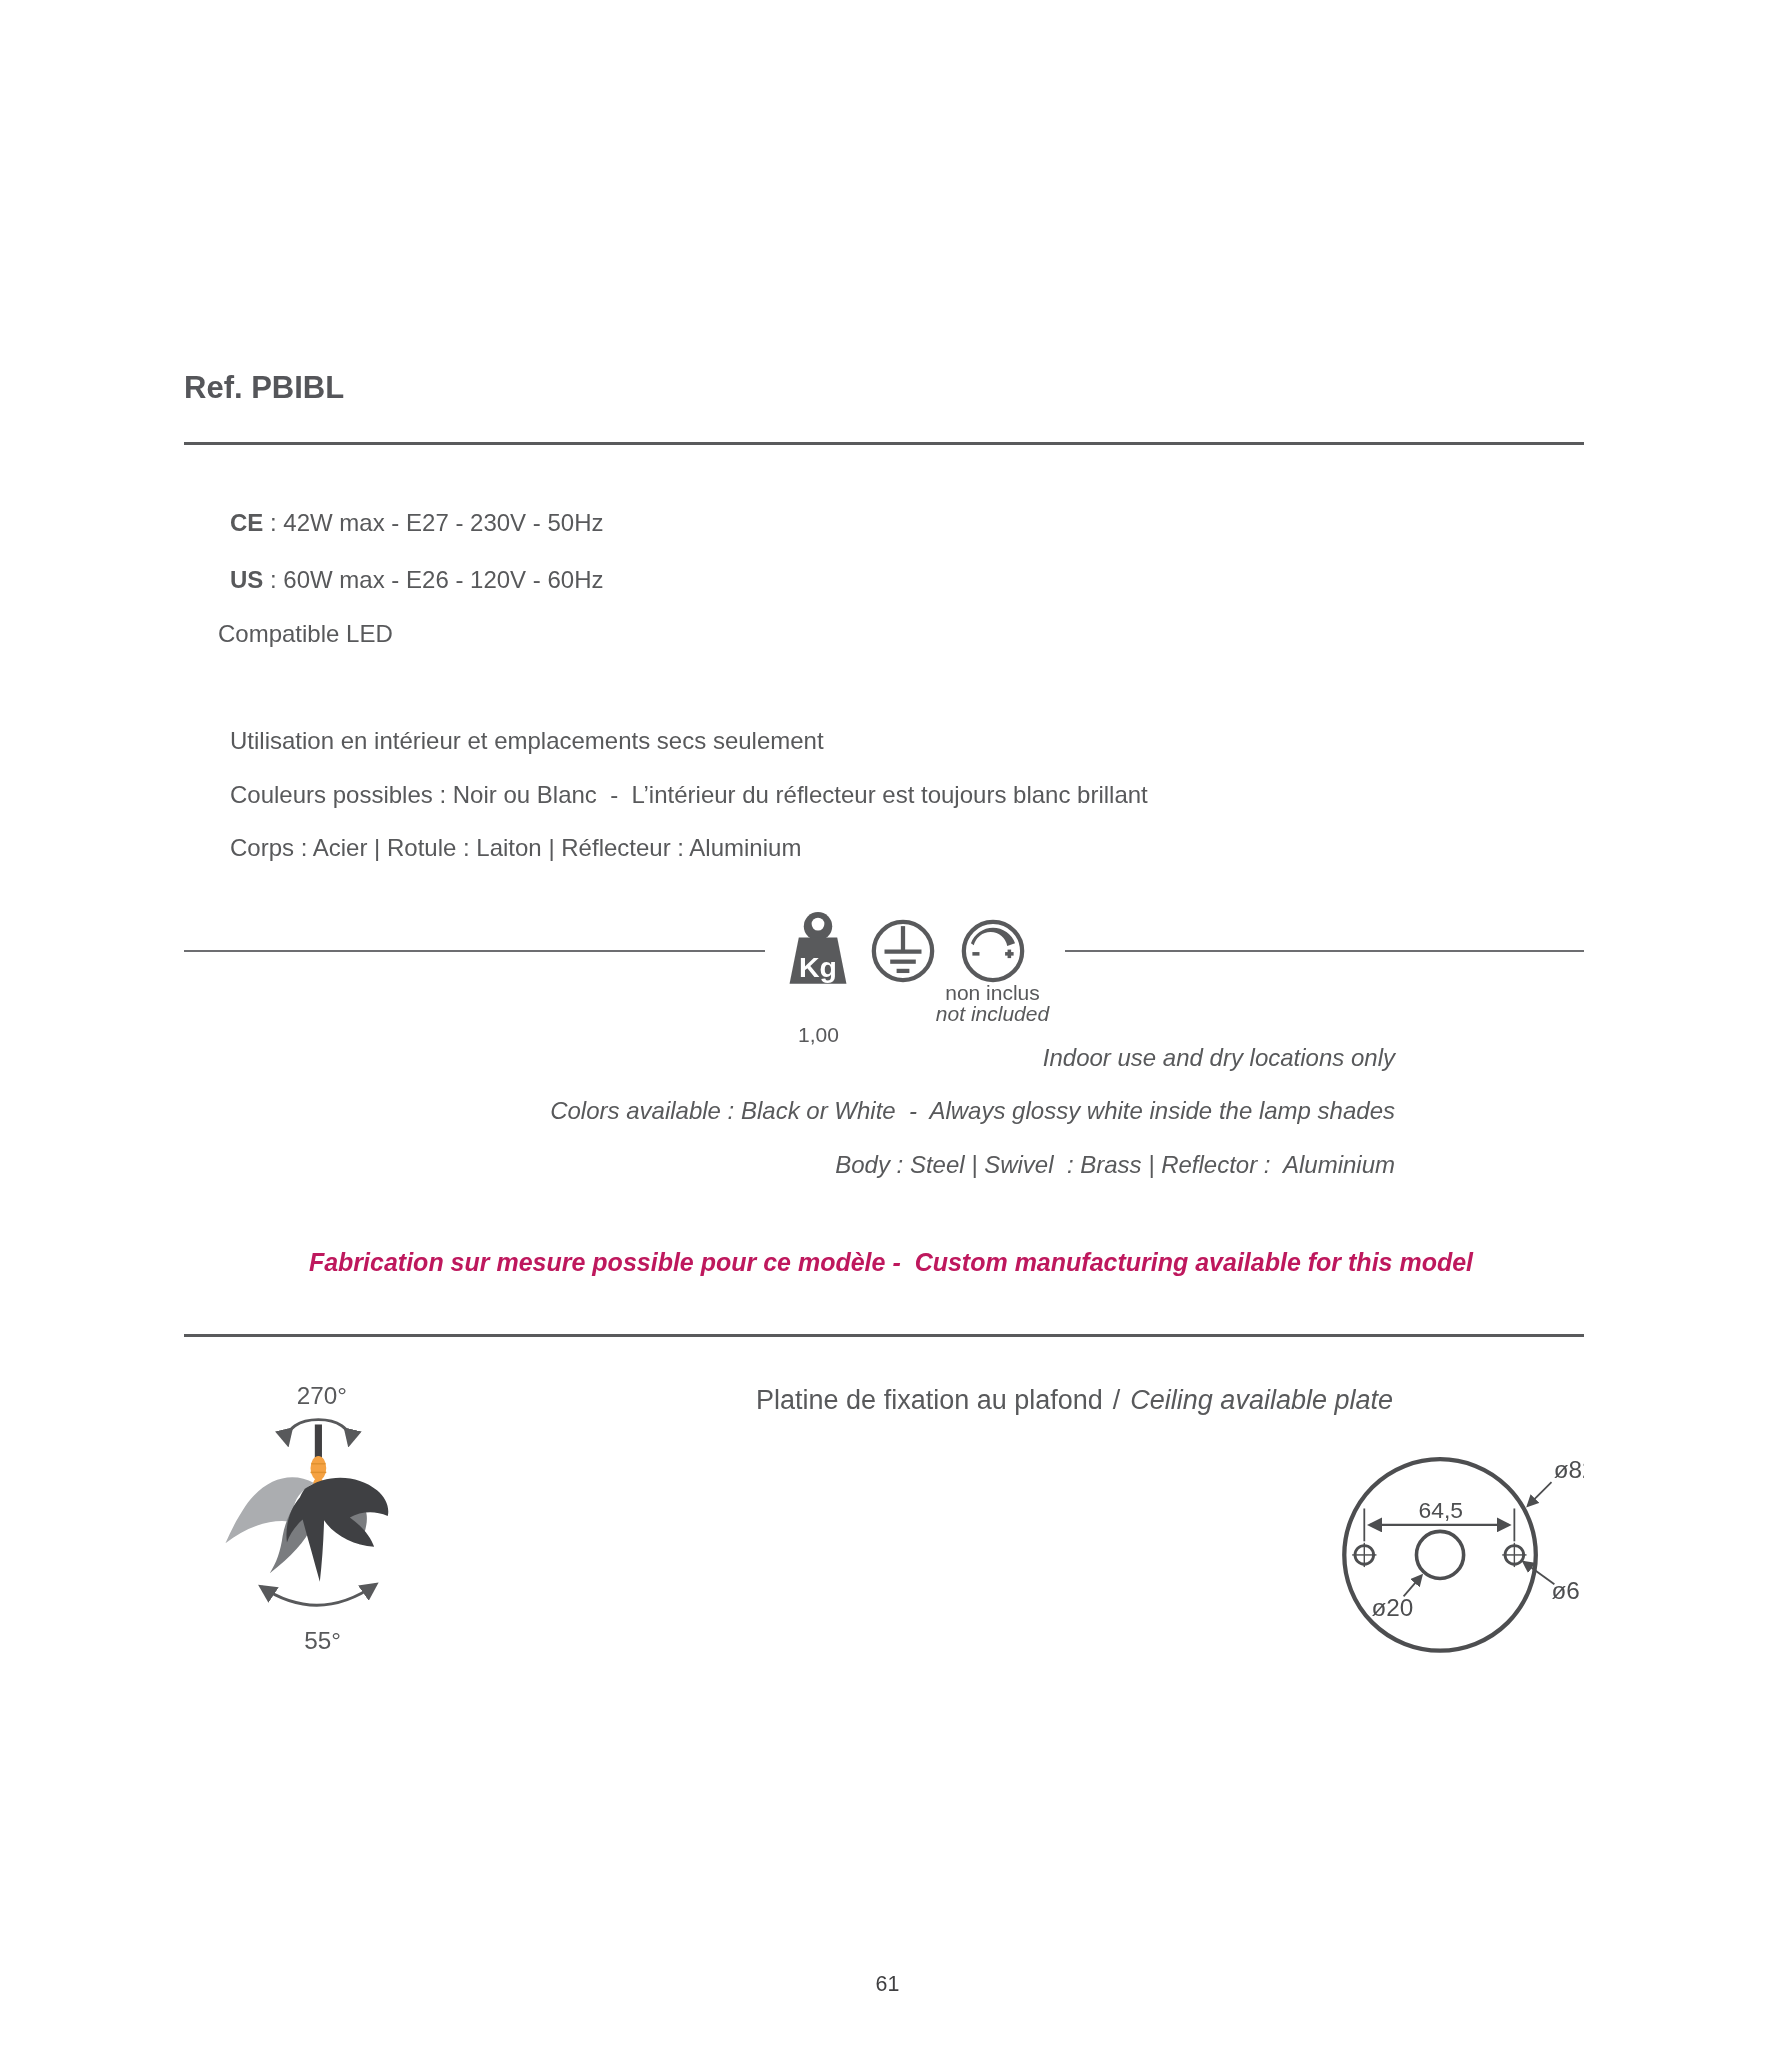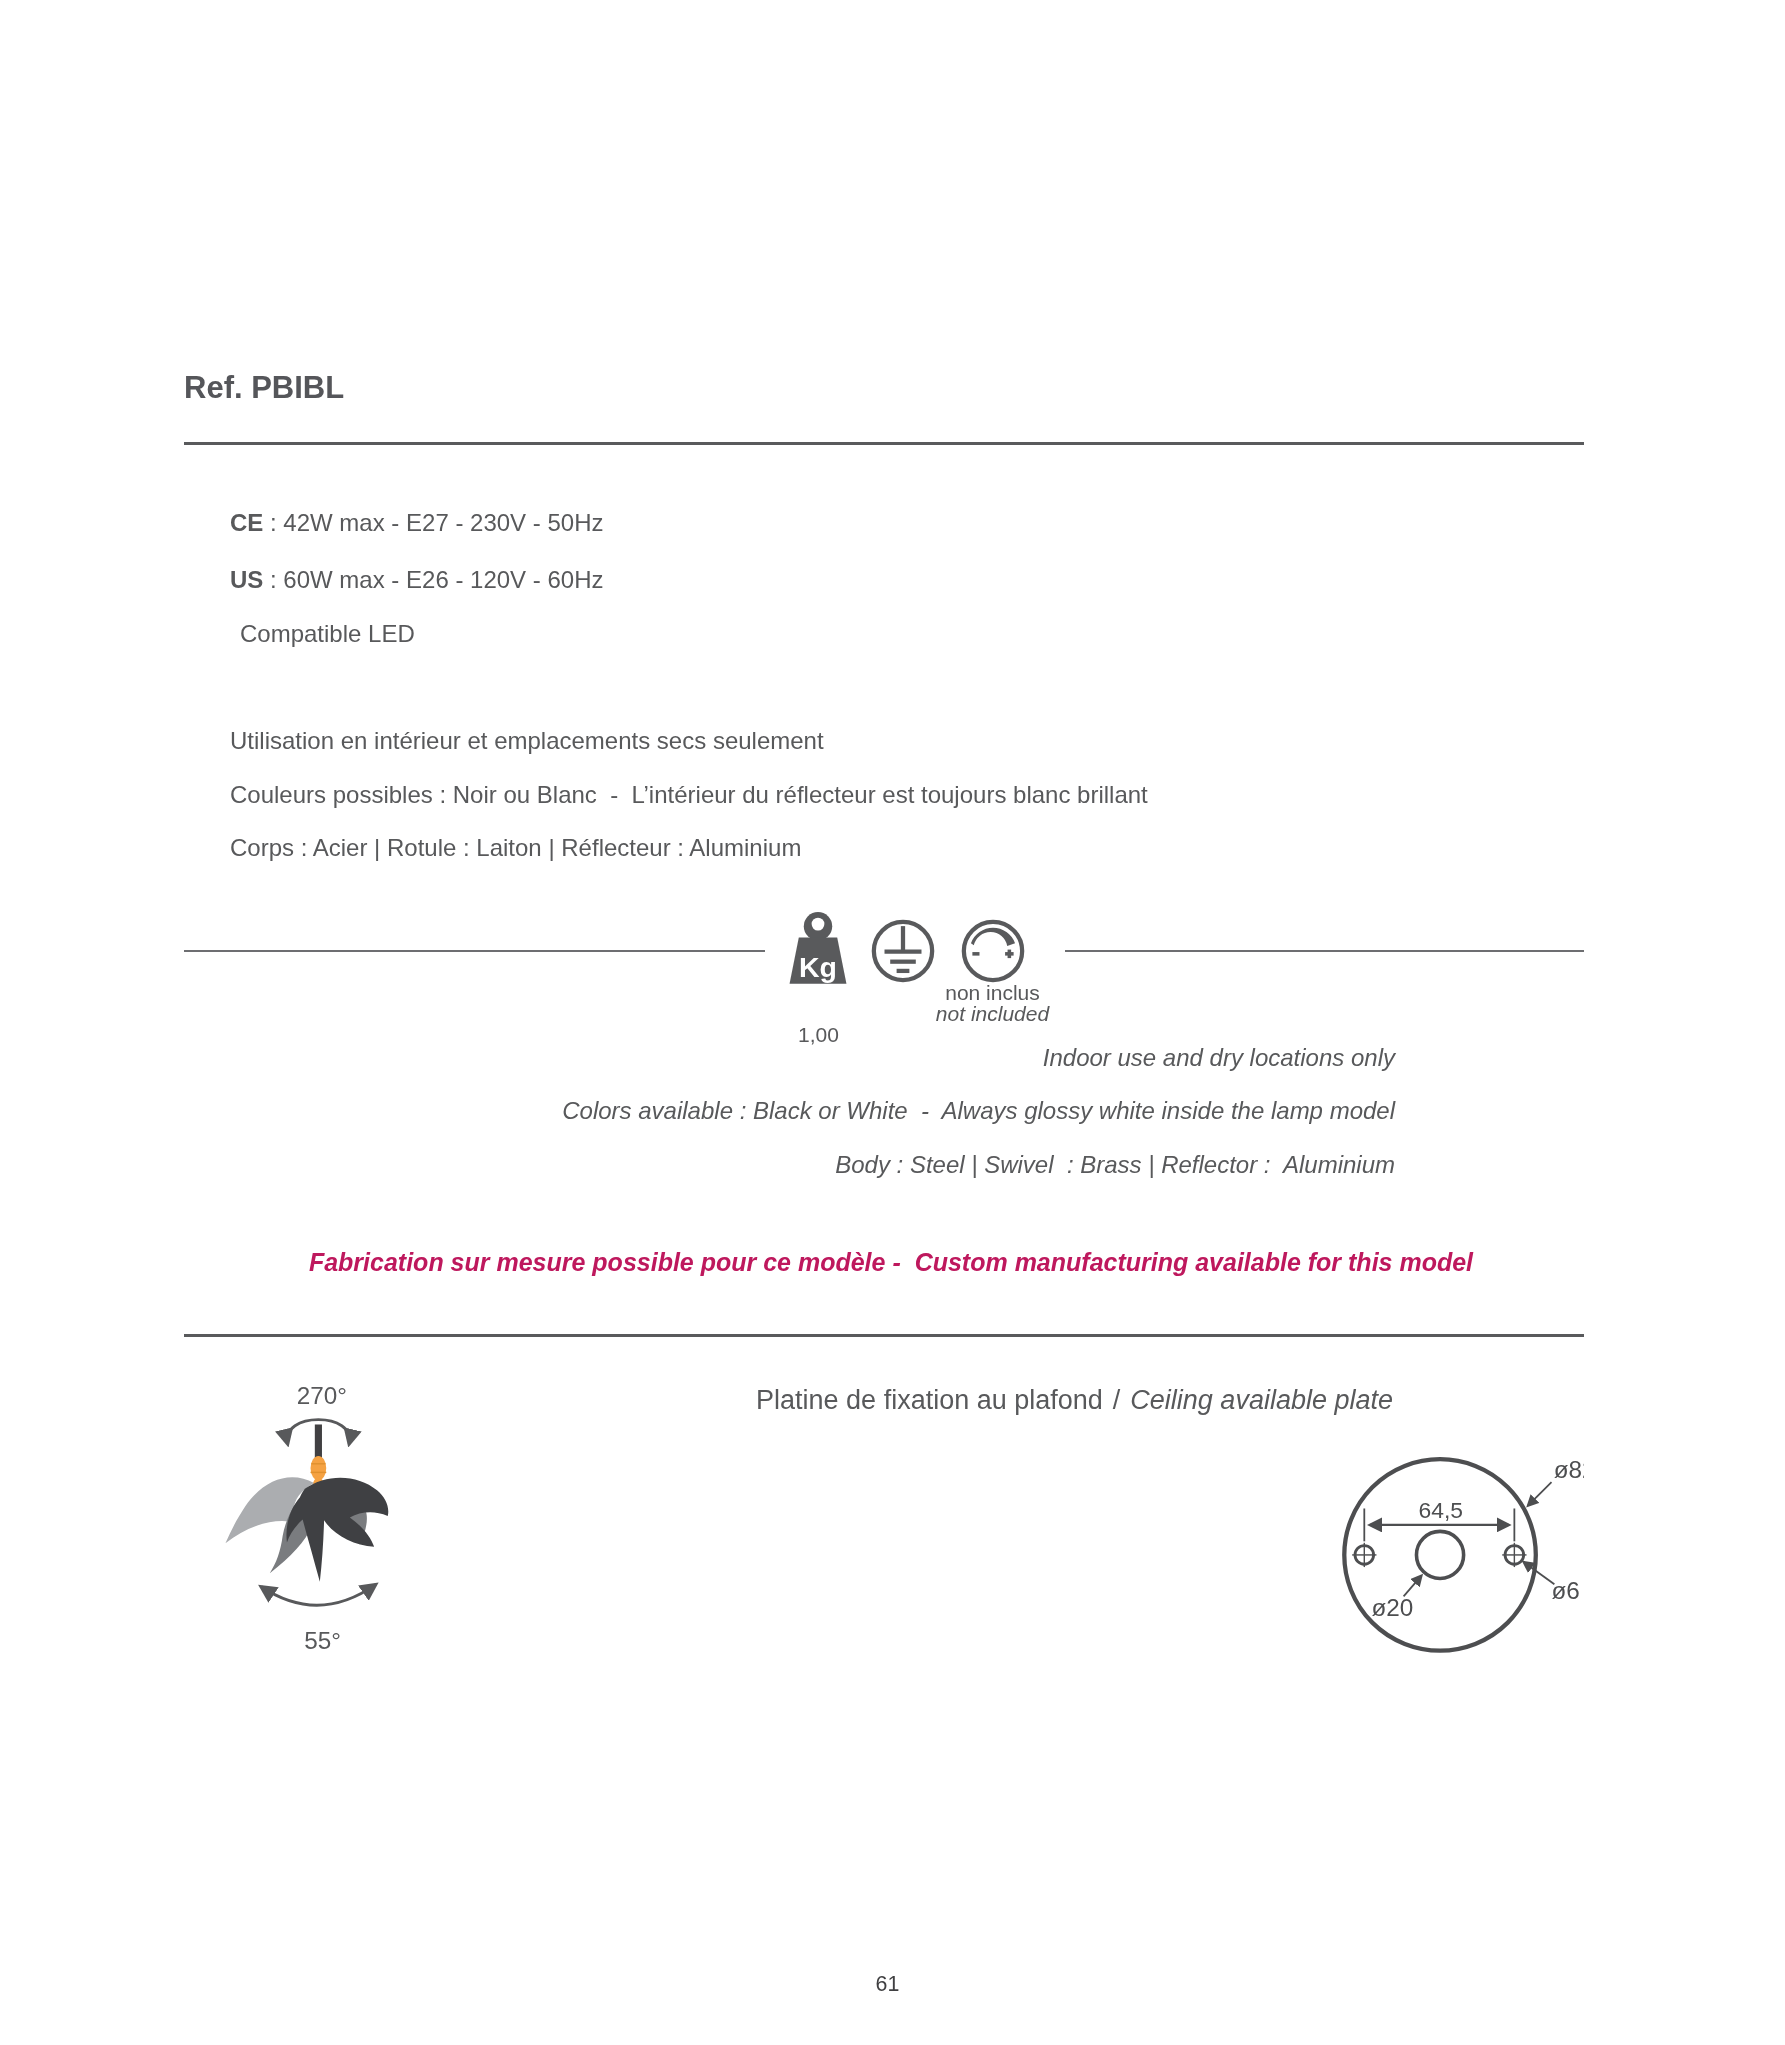--- a/index.html
+++ b/index.html
@@ -24,21 +24,21 @@
 <body>
 
 <div class="page">
 
   <div class="abs title" style="left:184px;top:370px;">Ref. PBIBL</div>
 
   <div class="abs hr" style="left:184px;top:442px;width:1456px;"></div>
 
   <div class="abs txt" style="left:230px;top:509px;"><span class="b">CE</span><span> : 42W max - E27 - 230V - 50Hz</span></div>
   <div class="abs txt" style="left:230px;top:566px;"><span class="b">US</span><span> : 60W max - E26 - 120V - 60Hz</span></div>
-  <div class="abs txt" style="left:240px;top:620px;text-align:right;">Compatible LED</div>
+  <div class="abs txt" style="left:218px;top:620px;text-align:right;">Compatible LED</div>
 
   <div class="abs txt" style="left:230px;top:781px;">Couleurs possibles : Noir ou Blanc  -  L’intérieur du réflecteur est toujours blanc brillant</div>
   <div class="abs txt" style="left:230px;top:727px;">Utilisation en intérieur et emplacements secs seulement</div>
   <div class="abs txt" style="left:230px;top:834px;">Corps : Acier | Rotule : Laiton | Réflecteur : Aluminium</div>
 
   <div class="abs seg" style="left:184px;top:950px;width:581px;"></div>
   <div class="abs seg" style="left:1065px;top:950px;width:576px;"></div>
 
   <svg class="abs" style="left:786px;top:909px;" width="64" height="75" viewBox="0 0 90 105">
     <circle cx="45" cy="24" r="20" fill="#595A5C"></circle>
@@ -60,21 +60,21 @@
     <circle cx="45" cy="45" r="41" fill="none" stroke="#595A5C" stroke-width="6"></circle>
     <path d="M 14 34 A 33 33 0 0 1 76 34 L 65 38 A 24 24 0 0 0 18 37 Z" fill="#595A5C"></path>
     <line x1="16" y1="49" x2="26" y2="49" stroke="#595A5C" stroke-width="5"></line>
     <line x1="62" y1="49" x2="74" y2="49" stroke="#595A5C" stroke-width="5"></line>
     <line x1="68" y1="43" x2="68" y2="55" stroke="#595A5C" stroke-width="5"></line>
   </svg>
   <div class="abs small center" style="left:921px;top:981px;width:143px;">non inclus</div>
   <div class="abs small center it" style="left:921px;top:1002px;width:143px;">not included</div>
 
   <div class="abs txt it rightalign" style="right:189px;top:1044px;">Indoor use and dry locations only</div>
-  <div class="abs txt it rightalign" style="right:189px;top:1097px;">Colors available : Black or White  -  Always glossy white inside the lamp model</div>
+  <div class="abs txt it rightalign" style="right:189px;top:1097px;">Colors available : Black or White  -  Always glossy white inside the lamp shades</div>
   <div class="abs txt it rightalign" style="right:189px;top:1151px;">Body : Steel | Swivel  : Brass | Reflector :  Aluminium</div>
 
   <div class="abs txt b it dark center" style="left:149px;top:1247px;width:1484px;font-size:25px;">Fabrication sur mesure possible pour ce modèle -  Custom manufacturing available for this model</div>
 
   <div class="abs hr" style="left:184px;top:1334px;width:1456px;"></div>
 
   <svg class="abs" style="left:214px;top:1373px;" width="286" height="286" viewBox="0 0 400 400">
     <defs>
       <marker id="arrLamp" viewBox="0 0 10 10" refX="8" refY="5" markerWidth="6.5" markerHeight="6.5" orient="auto-start-reverse">
         <path d="M0,0 L10,5 L0,10 Z" fill="#58595B"></path>

